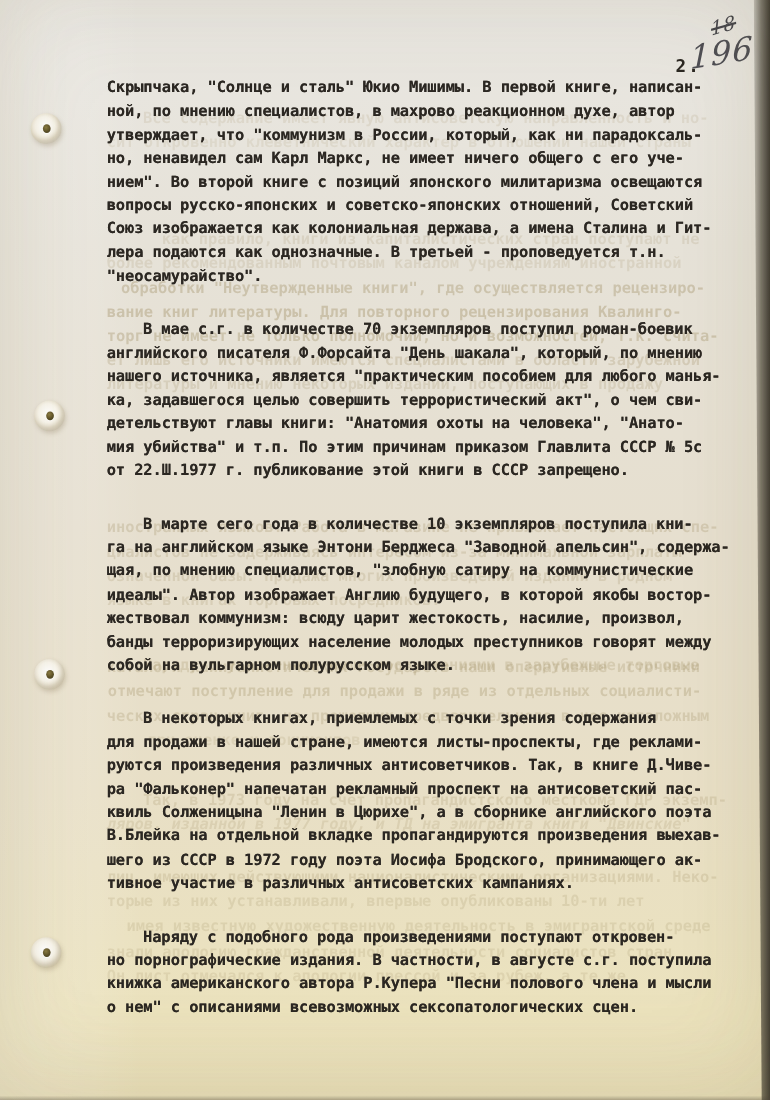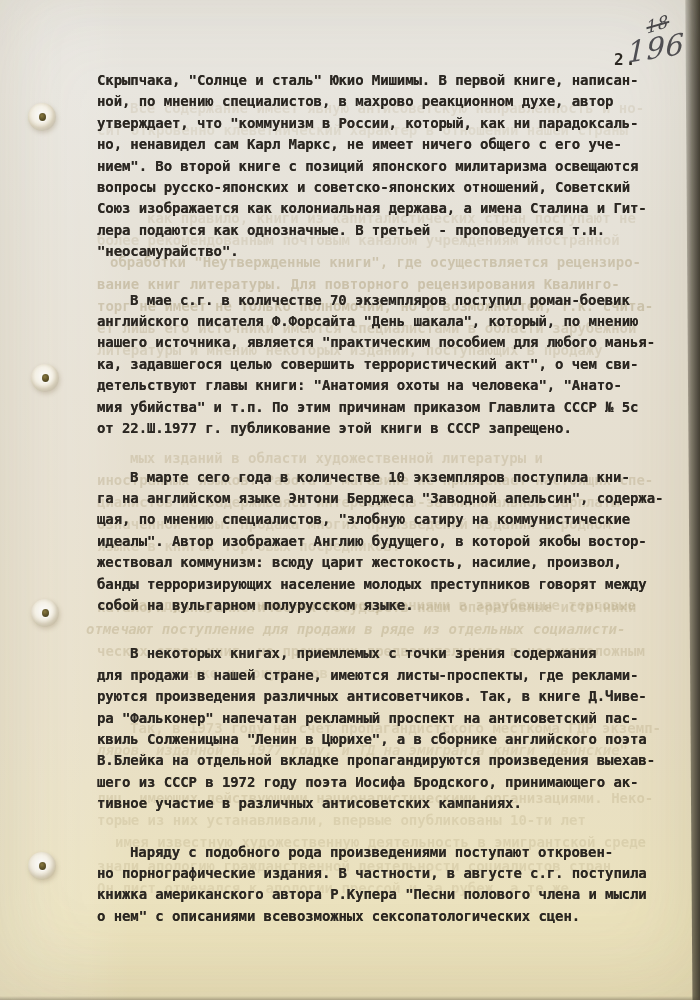--- a/index.html
+++ b/index.html
@@ -99,28 +99,27 @@
   <div id="bleed-layer">
       <div class="bleed-line" style="top: 98px; left: 130px; opacity: 0.14;">Все содержание имеет явную антисоветскую направленность и но-</div>
       <div class="bleed-line" style="top: 120px; left: 97px; opacity: 0.13;">сит откровенно клеветнический характер в отношении нашей страны</div>
       <div class="bleed-line" style="top: 208px; left: 147px; opacity: 0.17;">как правило, книги из капиталистических стран поступают не</div>
       <div class="bleed-line" style="top: 230px; left: 97px; opacity: 0.17;">более рекомендованным почтовым каналом учреждениям иностранной</div>
       <div class="bleed-line" style="top: 252px; left: 110px; opacity: 0.34;">обработки "Неутвержденные книги", где осуществляется рецензиро-</div>
       <div class="bleed-line" style="top: 274px; left: 97px; opacity: 0.36;">вание книг литературы. Для повторного рецензирования Квалинго-</div>
       <div class="bleed-line" style="top: 296px; left: 97px; opacity: 0.33;">торг не имеет не только полномочий, но и возможностей, т.к. счита-</div>
       <div class="bleed-line" style="top: 318px; left: 97px; opacity: 0.24;">ет лишь его источники имеются специалистами в области зарубежной</div>
       <div class="bleed-line" style="top: 340px; left: 97px; opacity: 0.2;">литературы и мнению некоторых изданий, поступающих в продажу</div>
-      <div class="bleed-line" style="top: 448px; left: 130px; opacity: 0.24;">мых изданий в области художественной литературы и</div>
       <div class="bleed-line" style="top: 470px; left: 97px; opacity: 0.25;">иностранных языков. Работа в магазине не привлекает настоящих спе-</div>
       <div class="bleed-line" style="top: 492px; left: 97px; opacity: 0.22;">циалистов не задерживаясь интересом из-за минимальной зарплаты</div>
       <div class="bleed-line" style="top: 514px; left: 97px; opacity: 0.2;">означенной базы. Продажа многих произведений изданий в родном</div>
       <div class="bleed-line" style="top: 536px; left: 97px; opacity: 0.19; text-align: center;">языке в книгах торговых посредников.</div>
       <div class="bleed-line" style="top: 595px; left: 130px; opacity: 0.23;">Наряду с указанными выше поступлениями в зарубежные торговые</div>
       <div class="bleed-line" style="top: 597px; left: 97px; opacity: 0.24;">каталоги капиталистических государств наши оперативные источники</div>
-      <div class="bleed-line" style="top: 619px; left: 86px; opacity: 0.28; font-style: italic;">отмечают поступление для продажи в ряде из отдельных социалисти-</div>
+      <div class="bleed-line" style="top: 619px; left: 98px; opacity: 0.28;">отмечают поступление для продажи в ряде из отдельных социалисти-</div>
       <div class="bleed-line" style="top: 641px; left: 97px; opacity: 0.24;">ческих стран книг, не прошедших предварительного в нос каталожным</div>
       <div class="bleed-line" style="top: 663px; left: 134px; opacity: 0.16;">при оценке и документов</div>
       <div class="bleed-line" style="top: 718px; left: 130px; opacity: 0.2;">Так, в 1973 году на счет пропагандистского месткома ГДР экземп-</div>
       <div class="bleed-line" style="top: 740px; left: 97px; opacity: 0.18; font-style: italic;">ляров, изданной в 1977 году, и ТД на эмигранта книги "Двинские"</div>
       <div class="bleed-line" style="top: 788px; left: 97px; opacity: 0.2;">лиц, имеющих действующими националистическими организациями. Неко-</div>
       <div class="bleed-line" style="top: 810px; left: 97px; opacity: 0.18;">торые из них устанавливали, впервые опубликованы 10-ти лет</div>
       <div class="bleed-line" style="top: 832px; left: 115px; opacity: 0.18; text-align: right;">имея известную художественную деятельность в эмигрантской среде</div>
       <div class="bleed-line" style="top: 856px; left: 97px; opacity: 0.17;">знали апологию гражданственной деятельности социалистов стран</div>
       <div class="bleed-line" style="top: 878px; left: 97px; opacity: 0.16;">Он лист отмечался к апологии прессой и за рубеж, а те же</div>
     </div>

